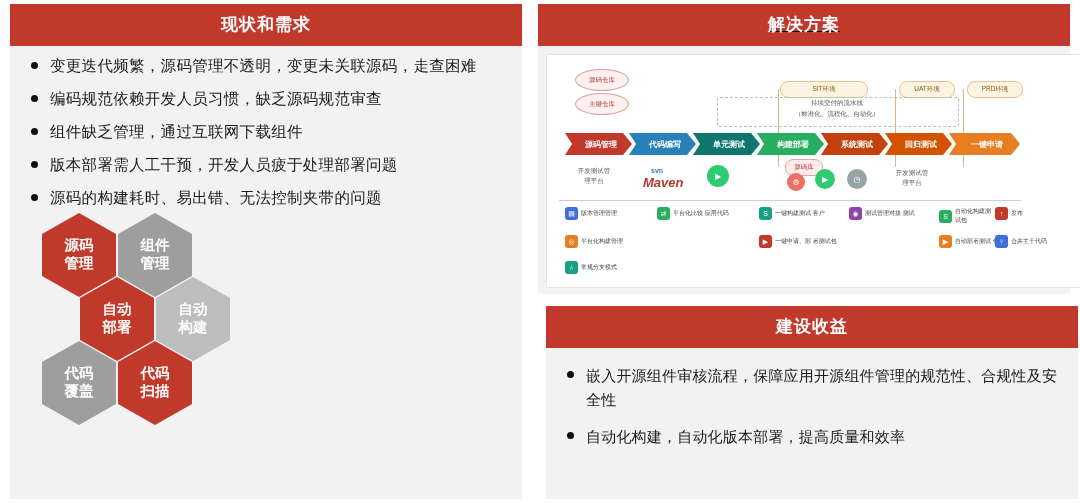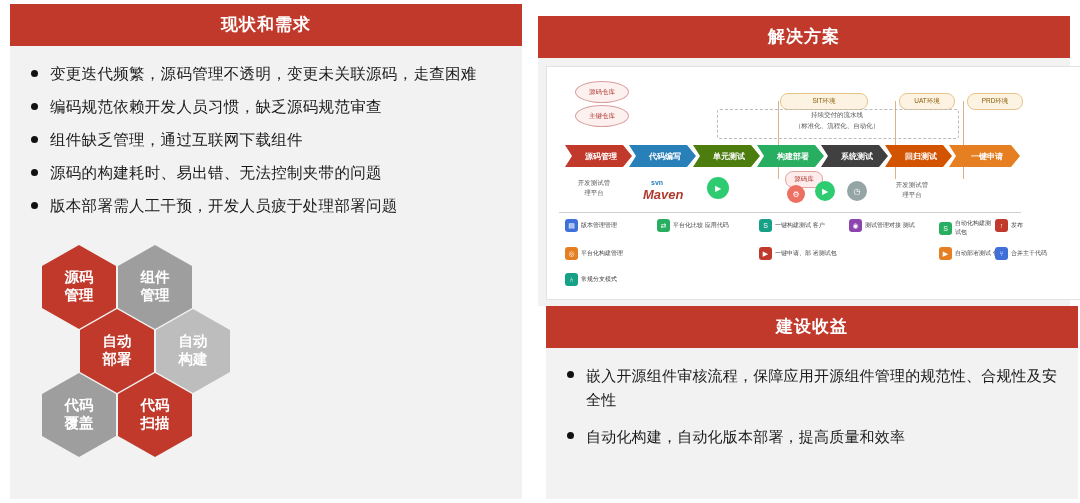--- a/index.html
+++ b/index.html
@@ -22,21 +22,21 @@
     padding:9px 0 10px;
   }
   .panel-body{background:#f1f1f1;}
 
   
   .left-col{
     position:absolute;left:10px;top:4px;width:512px;height:495px;
     display:flex;flex-direction:column;
   }
   .left-body{
-    flex:1;background:#f2f2f2;padding:16px 18px 0 18px;
+    flex:1;background:#f2f2f2;padding:8px 18px 0 18px;
     display:flex;flex-direction:column;
   }
   .bullets{list-style:none;margin:0;padding:0;}
   .bullets li{
     position:relative;
     padding-left:22px;
     font-size:15.5px;
     color:#1a1a1a;
     line-height:1.55;
     margin-bottom:9px;
@@ -44,21 +44,21 @@
   }
   .bullets li::before{
     content:"";
     position:absolute;left:3px;top:8px;
     width:7px;height:7px;border-radius:50%;
     background:#111;
   }
 
   
   .cluster-wrap{
-    flex:1;display:flex;align-items:center;padding-left:8px;margin-top:-6px;gap:8px;
+    flex:1;display:flex;align-items:flex-start;padding-left:8px;margin-top:-6px;gap:8px;
   }
   .hexfield{position:relative;width:222px;height:230px;flex:0 0 222px;}
   .hex{
     position:absolute;
     width:74px;height:84px;
     clip-path:polygon(50% 0%,100% 25%,100% 75%,50% 100%,0% 75%,0% 25%);
     display:flex;align-items:center;justify-content:center;
     text-align:center;
     color:#fff;font-size:14.5px;font-weight:bold;line-height:1.22;
   }
@@ -71,21 +71,21 @@
     margin-left:26px;
     font-size:17px;
     color:#1a1a1a;
     line-height:2.0;
     letter-spacing:.5px;
   }
 
   
   .right-col{position:absolute;left:538px;top:4px;width:532px;height:495px;}
 
-  .sol-panel{position:absolute;left:0;top:12px;width:532px;height:290px;display:flex;flex-direction:column;}
+  .sol-panel{position:absolute;left:0;top:0;width:532px;height:290px;display:flex;flex-direction:column;text-decoration:underline;}
   .sol-body{flex:1;background:#f2f2f2;padding:8px;}
   .diagram{
     position:relative;width:100%;height:100%;
     background:#ffffff;border:1px solid #e3e3e3;overflow:hidden;padding-left:48px;
   }
 
   .ben-panel{position:absolute;left:8px;top:302px;width:532px;height:193px;display:flex;flex-direction:column;}
   .ben-body{flex:1;background:#f2f2f2;padding:16px 20px 0 18px;}
   .ben-list{list-style:none;margin:0;padding:0;}
   .ben-list li{
@@ -109,22 +109,22 @@
     font-size:6.5px;color:#8a5a00;background:#fdf3e3;border:1px solid #e8c48a;
     white-space:nowrap;
   }
   .d-arrow{
     position:absolute;height:22px;
     display:flex;align-items:center;justify-content:center;
     color:#fff;font-size:8px;font-weight:bold;white-space:nowrap;
     clip-path:polygon(0 0,calc(100% - 9px) 0,100% 50%,calc(100% - 9px) 100%,0 100%,7px 50%);
     padding-left:5px;
   }
-  .a1{background:#c0392b;} .a2{background:#2980b9;} .a3{background:#4d7c0f;}
-  .a4{background:#27ae60;} .a5{background:#404040;} .a6{background:#d35400;}
+  .a1{background:#c0392b;} .a2{background:#2980b9;} .a3{background:#0f766e;}
+  .a4{background:#27ae60;} .a5{background:#c2410c;} .a6{background:#d35400;}
   .a7{background:#e67e22;}
   .d-vline{position:absolute;width:1px;background:#d8b48a;}
   .d-box{
     position:absolute;border:1px dashed #bbb;border-radius:3px;
   }
   .d-label{position:absolute;font-size:6.5px;color:#555;text-align:center;line-height:1.3;}
   .d-circle{
     position:absolute;border-radius:50%;display:flex;align-items:center;justify-content:center;
     color:#fff;font-size:8px;
   }
@@ -150,22 +150,22 @@
 <div class="page">
 
   <div class="left-col">
     <div class="panel-title">现状和需求</div>
     <div class="left-body panel-body">
 
       <ul class="bullets">
         <li>变更迭代频繁，源码管理不透明，变更未关联源码，走查困难</li>
         <li>编码规范依赖开发人员习惯，缺乏源码规范审查</li>
         <li>组件缺乏管理，通过互联网下载组件</li>
+        <li>版本部署需人工干预，开发人员疲于处理部署问题</li>
         <li>源码的构建耗时、易出错、无法控制夹带的问题</li>
-        <li>版本部署需人工干预，开发人员疲于处理部署问题</li>
       </ul>
 
       <div class="cluster-wrap">
 
         <div class="hexfield">
 
           <div class="hex h-red" style="left:6px;top:0px;">
             <div>
               <span>源码</span>
               <span>管理</span>

